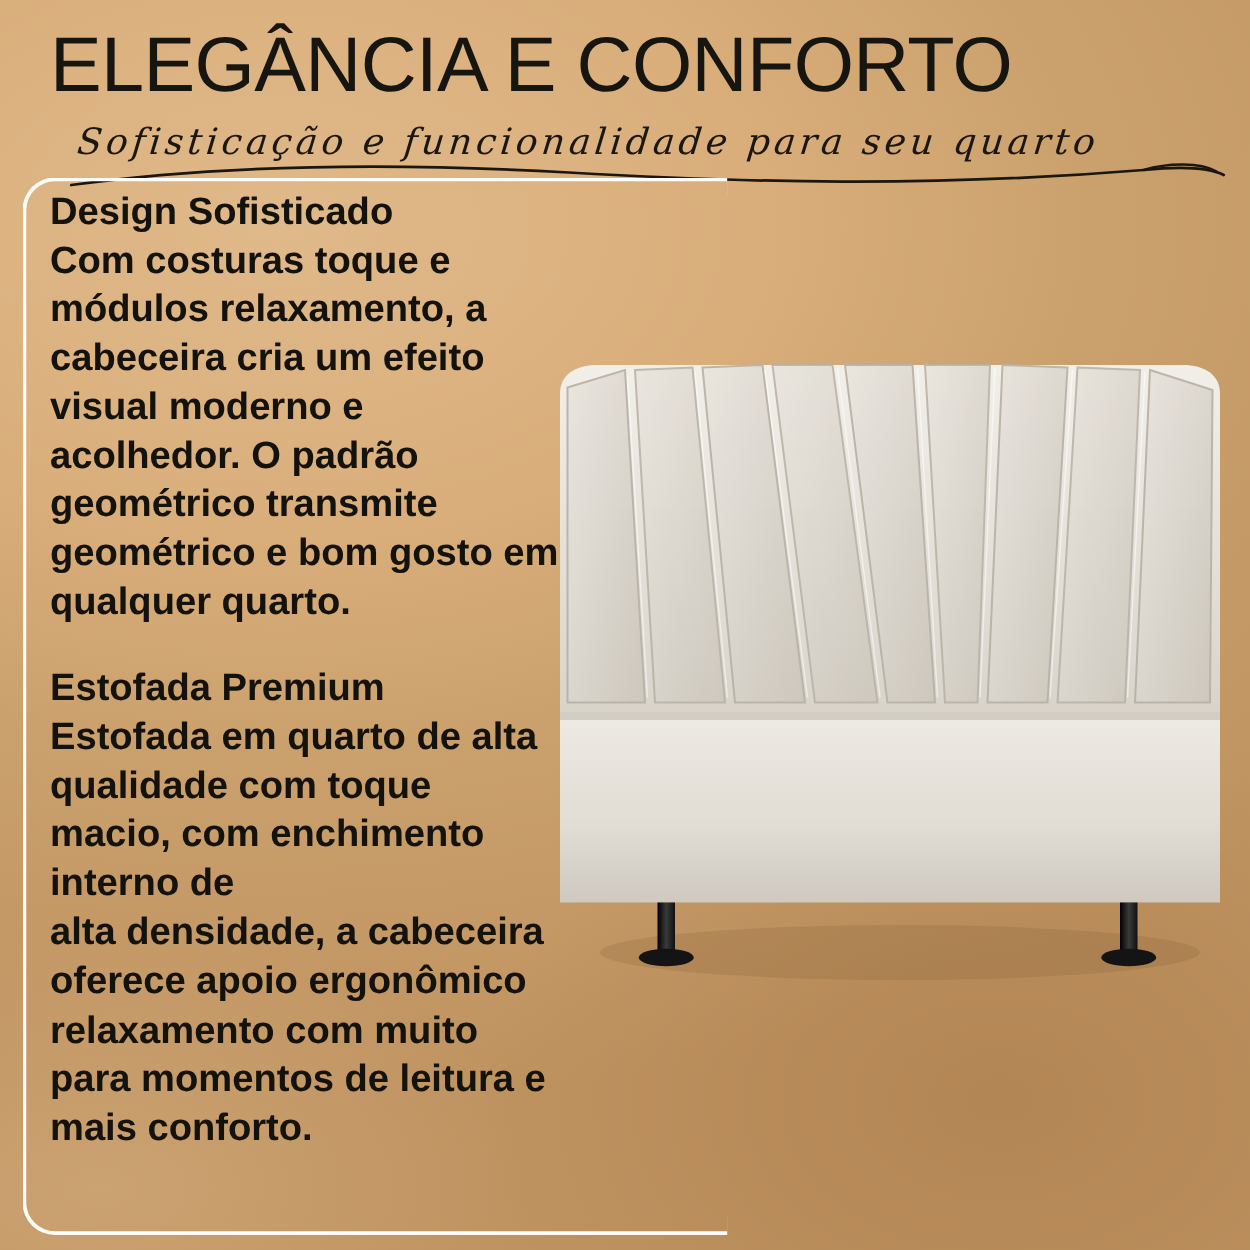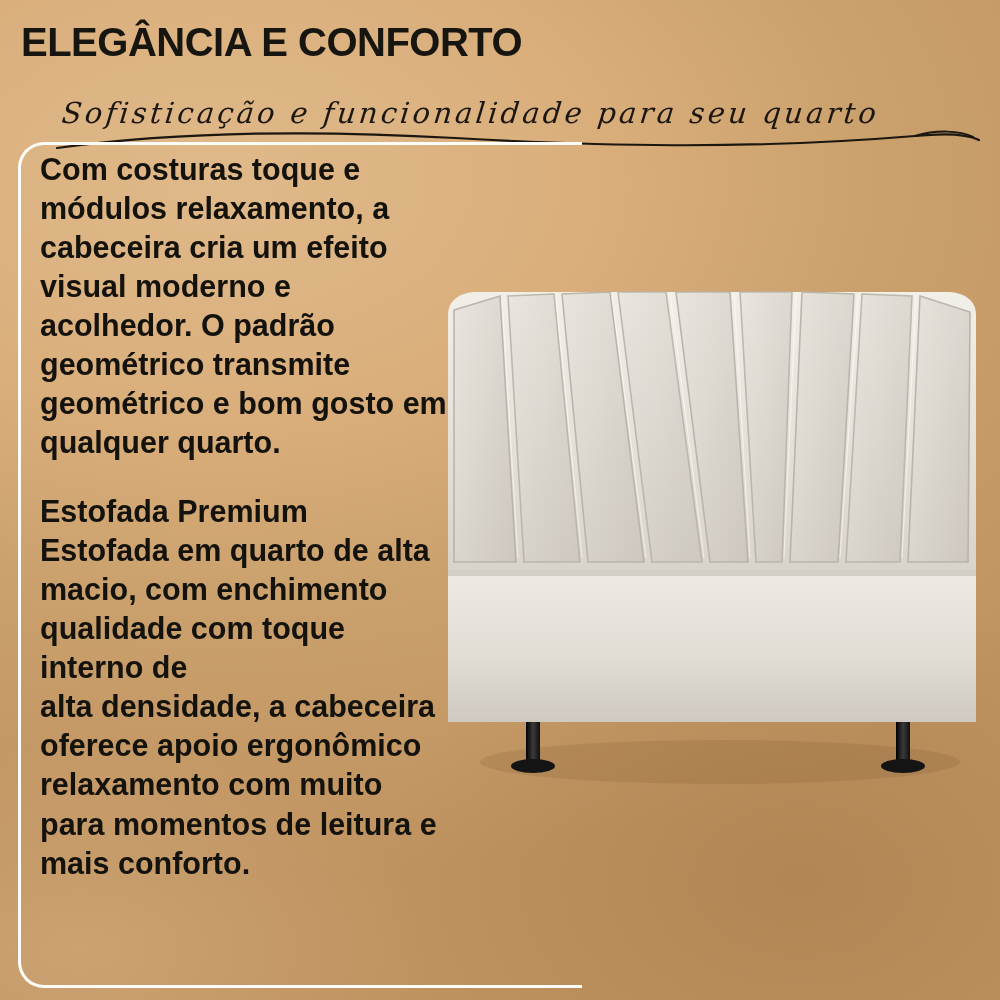--- a/index.html
+++ b/index.html
@@ -27,26 +27,26 @@
     inset: 0;
     background:
       radial-gradient(ellipse 600px 420px at 80% 88%, rgba(150,104,58,0.30) 0%, rgba(150,104,58,0) 70%),
       radial-gradient(ellipse 500px 300px at 8% 95%, rgba(226,190,148,0.35) 0%, rgba(226,190,148,0) 70%);
     pointer-events: none;
   }
 
   
   .headline {
     position: absolute;
-    left: 21px;
+    left: 40px;
     top: 22px;
     width: 944px;
     font-family: "Liberation Sans", sans-serif;
-    font-weight: bold;
-    font-size: 40px;
+    font-weight: normal;
+    font-size: 62px;
     letter-spacing: -0.5px;
     color: #17150f;
     line-height: 1.0;
     white-space: nowrap;
     z-index: 5;
   }
   .subheadline {
     position: absolute;
     left: 62px;
     top: 96px;
@@ -193,35 +193,36 @@
       <rect x="96" y="452" width="14" height="42" fill="url(#legG)"></rect>
       <ellipse cx="103" cy="496" rx="22" ry="7" fill="#141414"></ellipse>
       <rect x="466" y="452" width="14" height="42" fill="url(#legG)"></rect>
       <ellipse cx="473" cy="496" rx="22" ry="7" fill="#141414"></ellipse>
     </g>
   </svg>
 
   <div class="text-card"></div>
 
   <div class="copy">
+    <p class="block-title">Design Sofisticado</p>
     <p>Com costuras toque e</p>
     <p>módulos relaxamento, a</p>
     <p>cabeceira cria um efeito</p>
     <p>visual moderno e</p>
     <p>acolhedor. O padrão</p>
     <p>geométrico transmite</p>
     <p>geométrico e bom gosto em</p>
     <p>qualquer quarto.</p>
 
     <div class="gap"></div>
 
     <p class="block-title">Estofada Premium</p>
     <p>Estofada em quarto de alta</p>
+    <p>qualidade com toque</p>
     <p>macio, com enchimento</p>
-    <p>qualidade com toque</p>
     <p>interno de</p>
     <p>alta densidade, a cabeceira</p>
     <p>oferece apoio ergonômico</p>
     <p>relaxamento com muito</p>
     <p>para momentos de leitura e</p>
     <p>mais conforto.</p>
   </div>
 
 </div>
 

